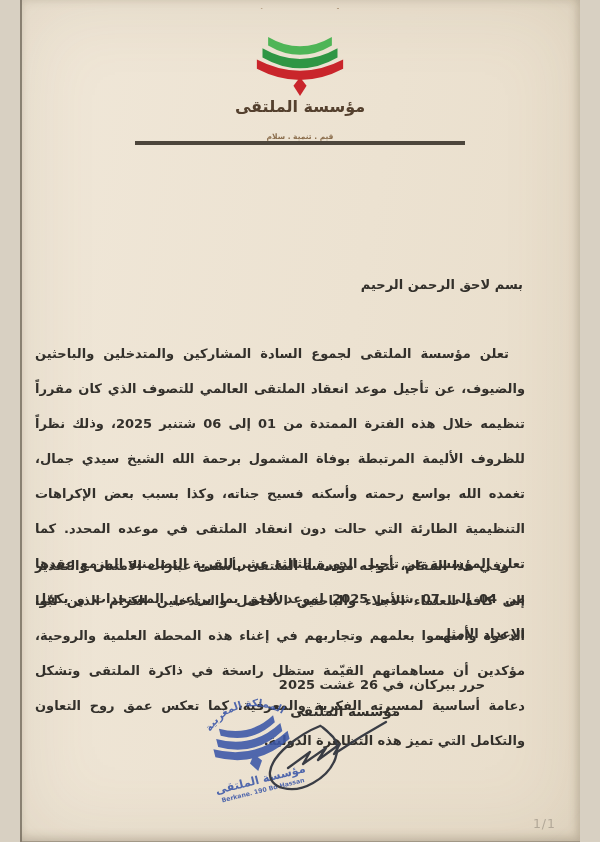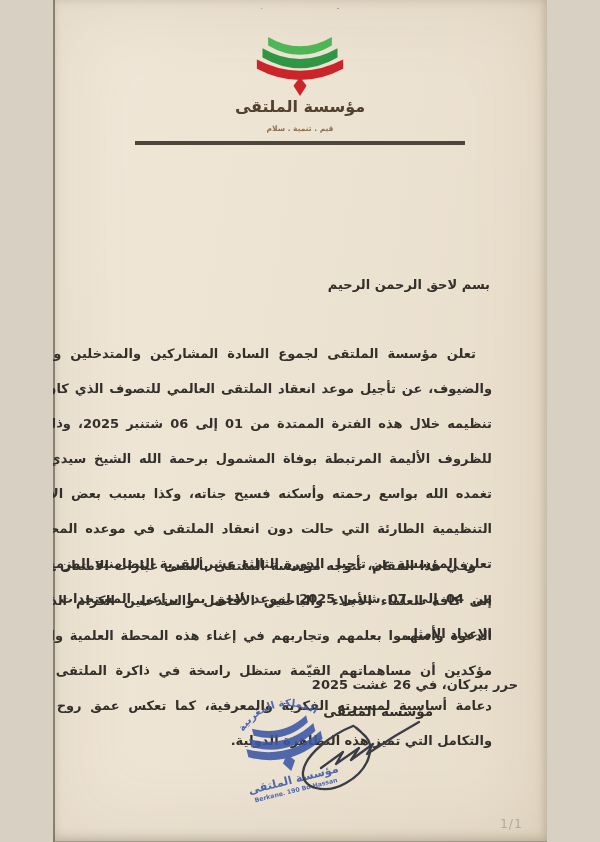--- a/index.html
+++ b/index.html
@@ -1,33 +1,33 @@
 <!DOCTYPE html>
 <html lang="ar"><head>
 <meta charset="utf-8">
 <style>
   html,body { margin:0; padding:0; background:#d8d0c2; }
   .page {
-    position:relative; width:494px; height:842px; margin:0 auto;
+    position:relative; width:560px; height:842px; margin:0 auto;
     background:linear-gradient(100deg,#f0e7d8 0%, #ece2d1 55%, #e8ddca 100%);
     box-shadow: inset -3px -5px 10px rgba(95,82,60,.22), inset 2px 2px 8px rgba(110,95,70,.12), inset 0 0 80px rgba(125,105,72,.14);
     overflow:hidden;
     font-family:"DejaVu Sans", sans-serif;
     color:#33302b;
   }
   .edge-left { position:absolute; left:0; top:0; width:2px; height:100%; background:#6f675a; opacity:.75; }
   .edge-bottom { position:absolute; left:0; bottom:0; width:100%; height:1px; background:#8b8172; opacity:.6; }
 
   
   .logo { position:absolute; top:8px; left:0; right:0; display:flex; flex-direction:column; align-items:center; }
   .logo-arc { width:150px; height:34px; }
   .logo-arc text { font-size:10.5px; font-weight:bold; fill:#8c6f4e; }
   .book { width:92px; height:60px; margin-top:-6px; }
   .logo-org { font-size:16px; font-weight:bold; color:#54402e; direction:rtl; margin-top:1px; }
-  .logo-tagline { font-size:7.5px; font-weight:bold; color:#8c6f4e; direction:rtl; letter-spacing:1px; margin-top:8px; }
+  .logo-tagline { font-size:7.5px; font-weight:bold; color:#8c6f4e; direction:rtl; letter-spacing:1px; margin-top:16px; }
 
   
   .title-block { position:absolute; top:141px; left:0; right:0; text-align:center; }
   .title-rule { width:330px; margin:0 auto; border-top:2px solid #4d463c; }
   .title-text { font-size:27px; font-weight:bold; color:#322e28; direction:rtl; line-height:1.72; padding:3px 0 5px 0; }
 
   
   .rtl-line { position:absolute; right:57px; font-size:13px; font-weight:bold; direction:rtl; white-space:nowrap; }
   .basmala { top:277px; }
   .salutation { top:303px; }

